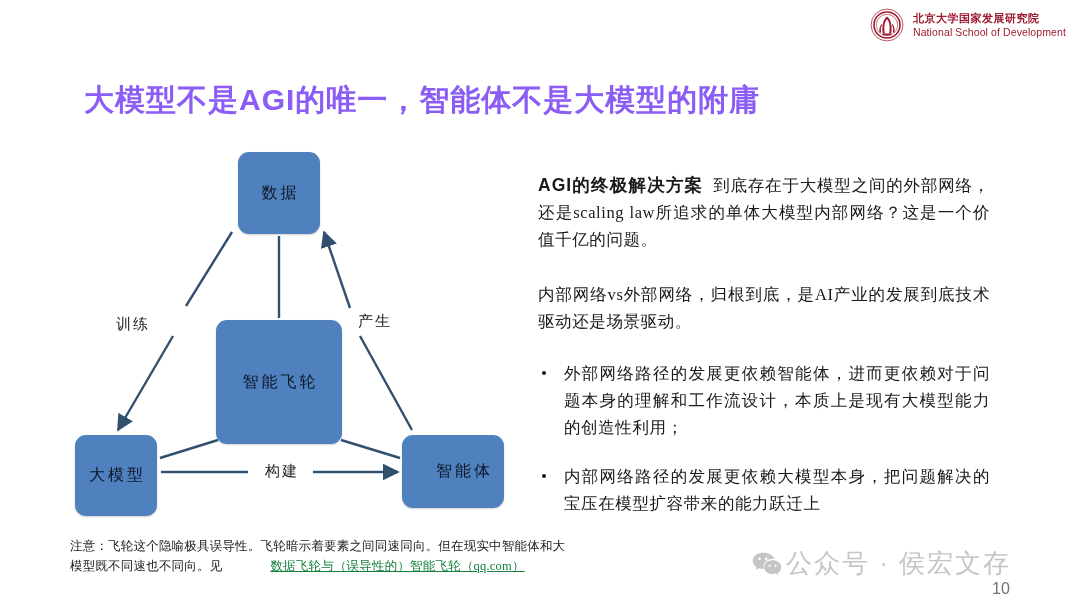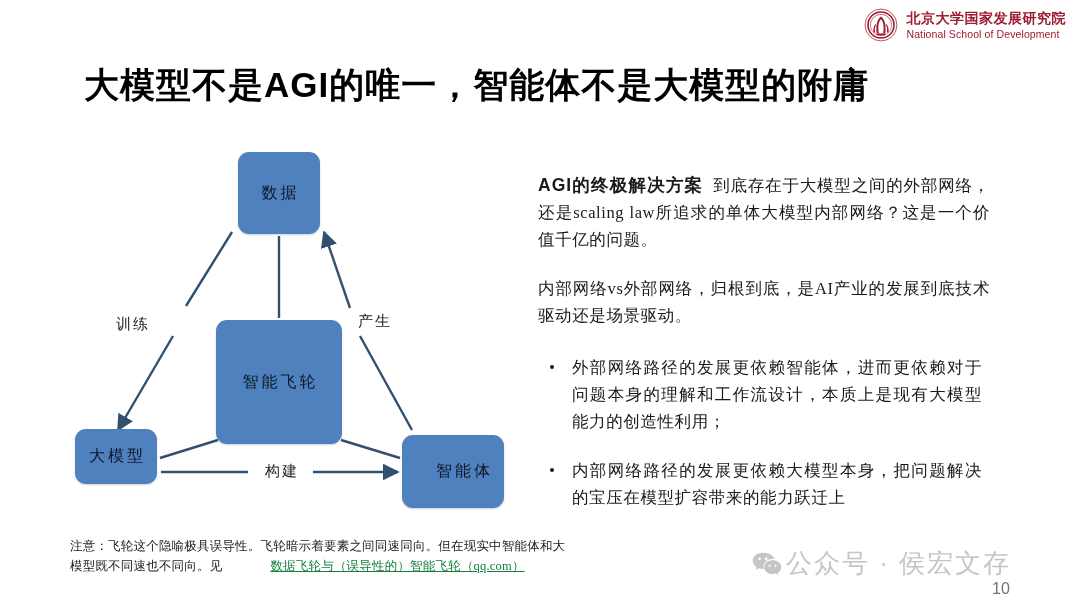--- a/index.html
+++ b/index.html
@@ -33,43 +33,43 @@
     flex: 0 0 34px;
   }
   .logo-text {
     display: flex;
     flex-direction: column;
     justify-content: center;
     line-height: 1.15;
   }
   .logo-cn {
     font-family: "Liberation Sans", sans-serif;
-    font-size: 14px;
+    font-size: 11px;
     font-weight: 700;
     color: #9e1b32;
     letter-spacing: 0.5px;
   }
   .logo-en {
     font-family: "Liberation Sans", sans-serif;
     font-size: 10.5px;
     font-weight: 400;
     color: #9e1b32;
     letter-spacing: 0.1px;
     margin-top: 1px;
   }
 
   
   .title {
     position: absolute;
     left: 84px;
-    top: 62px;
-    font-family: "Liberation Sans", sans-serif;
-    font-size: 35px;
+    top: 80px;
+    font-family: "Liberation Sans", sans-serif;
+    font-size: 30px;
     font-weight: 700;
-    color: #000000;
+    color: #8b5cf6;
     letter-spacing: 1px;
     white-space: nowrap;
   }
   .subtitle {
     position: absolute;
     left: 76px;
     top: 113px;
     font-family: "Liberation Serif", serif;
     font-size: 20px;
     font-weight: 700;
@@ -101,21 +101,21 @@
     align-items: center;
     justify-content: center;
     font-family: "Liberation Serif", serif;
     font-size: 16px;
     letter-spacing: 3px;
     text-indent: 3px;
     box-shadow: 0 1px 2px rgba(0,0,0,0.18);
   }
   #node-data   { left: 178px; top: 12px;  width: 82px;  height: 82px; }
   #node-flywheel { left: 156px; top: 180px; width: 126px; height: 124px; }
-  #node-llm    { left: 15px;  top: 289px; width: 82px;  height: 55px; }
+  #node-llm    { left: 15px;  top: 295px; width: 82px;  height: 81px; }
   #node-agent  { left: 342px; top: 295px; width: 82px;  height: 73px; padding-left: 20px; }
 
   .edge-label {
     position: absolute;
     font-family: "Liberation Serif", serif;
     font-size: 15px;
     color: #1d1d1d;
     letter-spacing: 2px;
     white-space: nowrap;
   }
@@ -131,31 +131,31 @@
     width: 452px;
   }
   .para {
     font-family: "Liberation Serif", serif;
     font-size: 16.5px;
     line-height: 27px;
     color: #1a1a1a;
     letter-spacing: 0.6px;
     text-align: justify;
   }
-  .para.lead { margin: 0 0 22px 0; }
+  .para.lead { margin: 0 0 28px 0; }
   .para.second { margin: 0 0 25px 0; }
   .lead-strong {
     font-family: "Liberation Sans", sans-serif;
     font-weight: 700;
     font-size: 17.5px;
     letter-spacing: 1px;
   }
   ul.bullets {
     list-style: none;
-    margin: 8px;
+    margin: 0;
     padding: 0;
   }
   ul.bullets li {
     position: relative;
     padding-left: 26px;
     margin-bottom: 22px;
     font-family: "Liberation Serif", serif;
     font-size: 16.5px;
     line-height: 27px;
     color: #1a1a1a;

